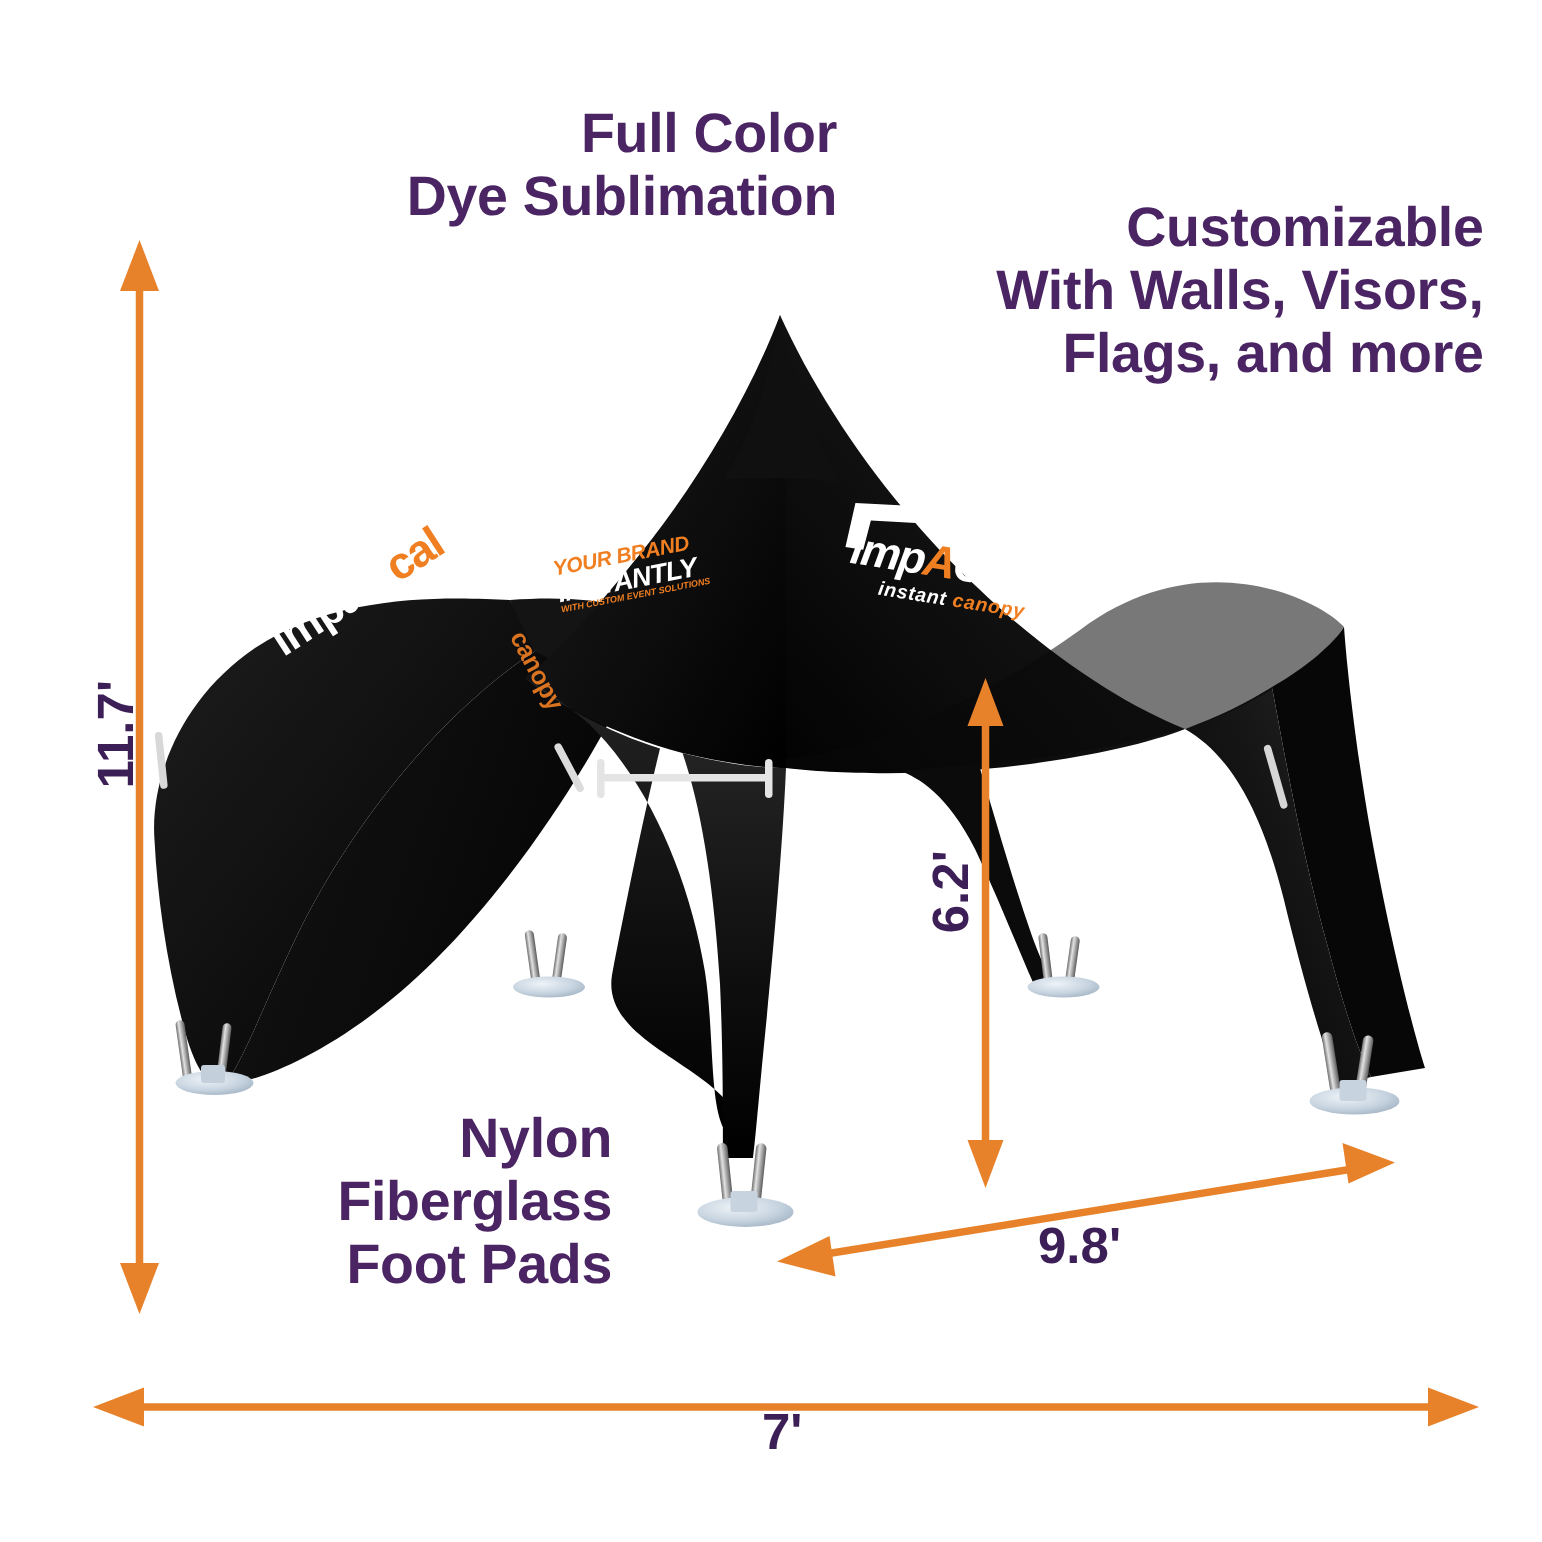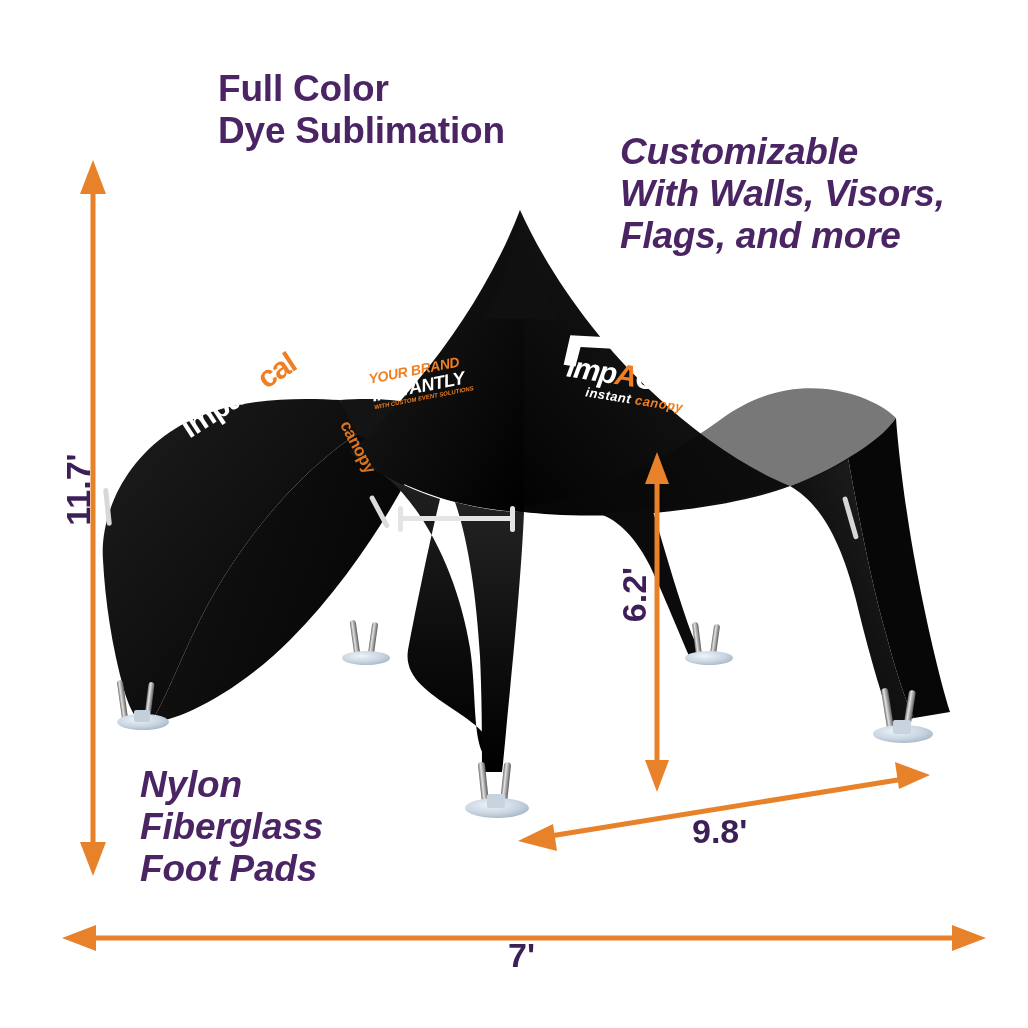--- a/index.html
+++ b/index.html
@@ -9,28 +9,28 @@
     font-family:"Liberation Sans", sans-serif;
     overflow:hidden;
     position:relative;
   }
   #stage{position:absolute;inset:0;width:1028px;height:1028px;}
   .feature-label{
     position:absolute;
     color:#4A2463;
     font-weight:700;
     line-height:1.14;
-    text-align:left;
+    text-align:right;
     letter-spacing:-0.2px;
     white-space:pre-line;
   }
   #label-dye{ left:218px; top:68px; width:340px; font-size:37px; }
-  #label-custom{ left:620px; top:131px; width:348px; font-size:37px;font-style:italic; }
+  #label-custom{ left:641px; top:131px; width:348px; font-size:37px; }
   #label-frame{ left:128px; top:216px; width:236px; font-size:37px; }
-  #label-pads{ left:140px; top:764px; width:268px; font-size:37px;font-style:italic; }
+  #label-pads{ left:140px; top:738px; width:268px; font-size:37px; }
 
   .dim-label{
     position:absolute;
     color:#3D1F57;
     font-weight:700;
     font-size:34px;
     letter-spacing:0px;
     white-space:nowrap;
   }
   #dim-height{ left:42px; top:470px; transform:rotate(-90deg); transform-origin:center center; }

